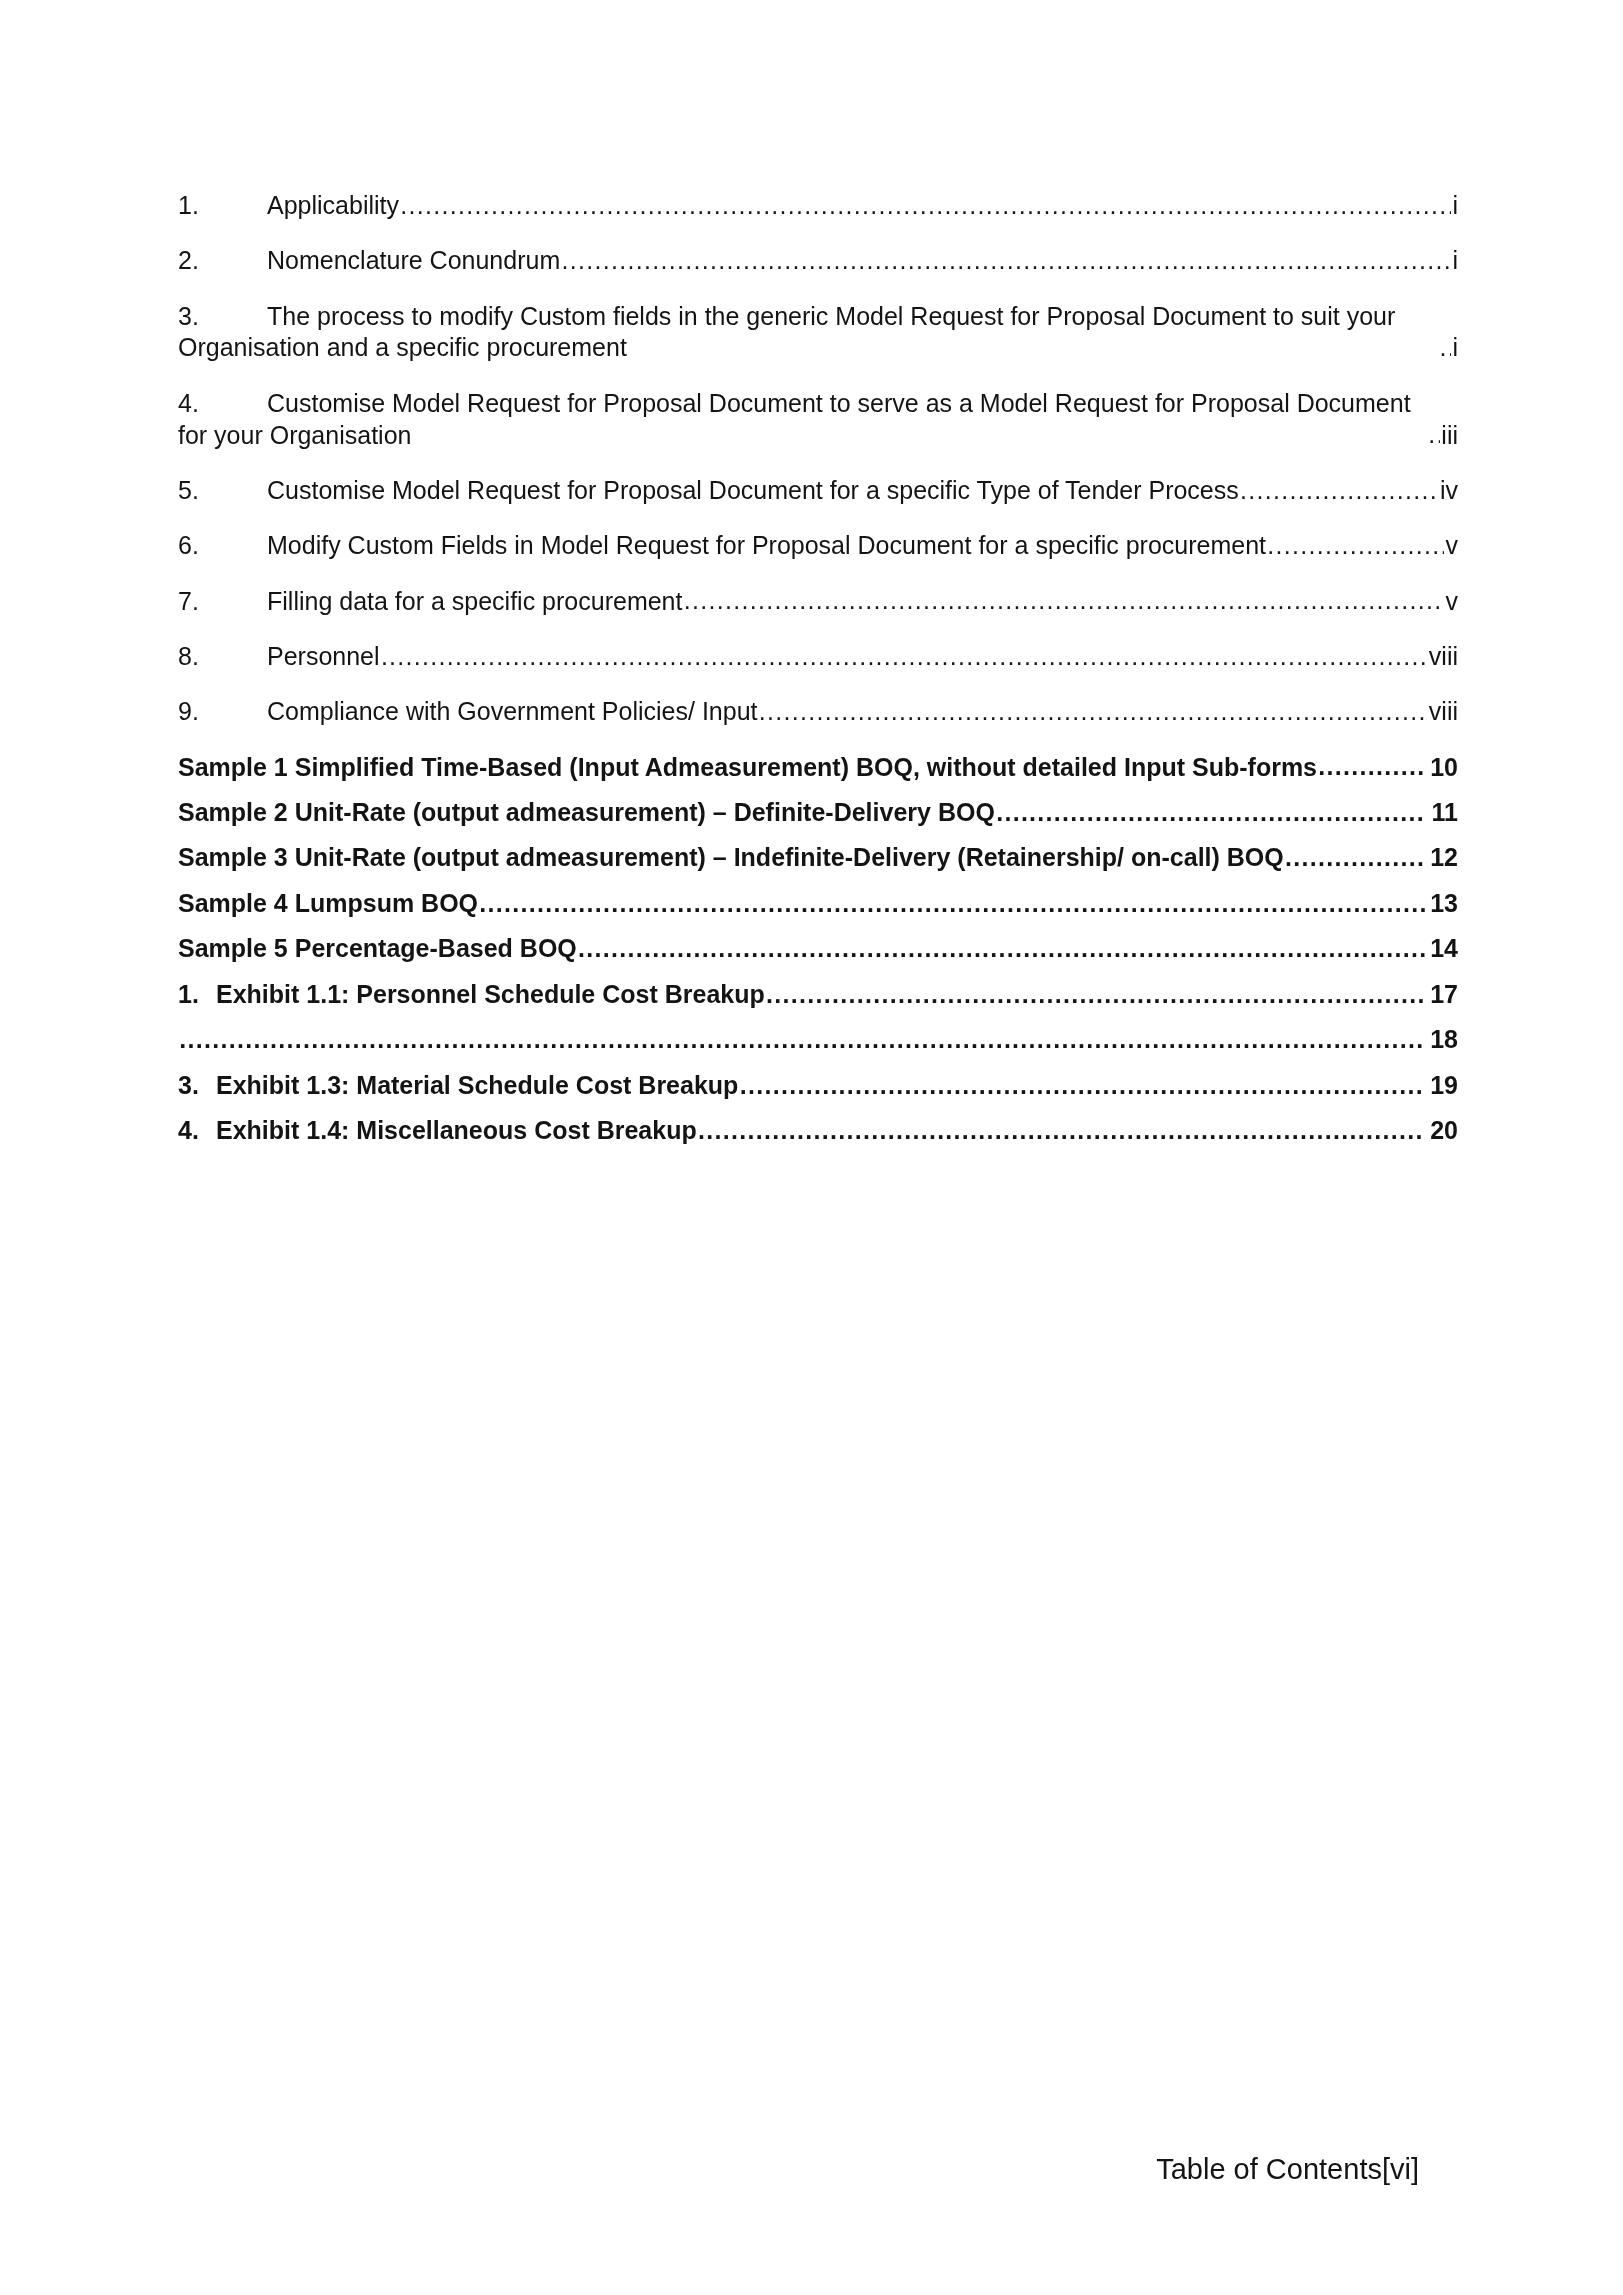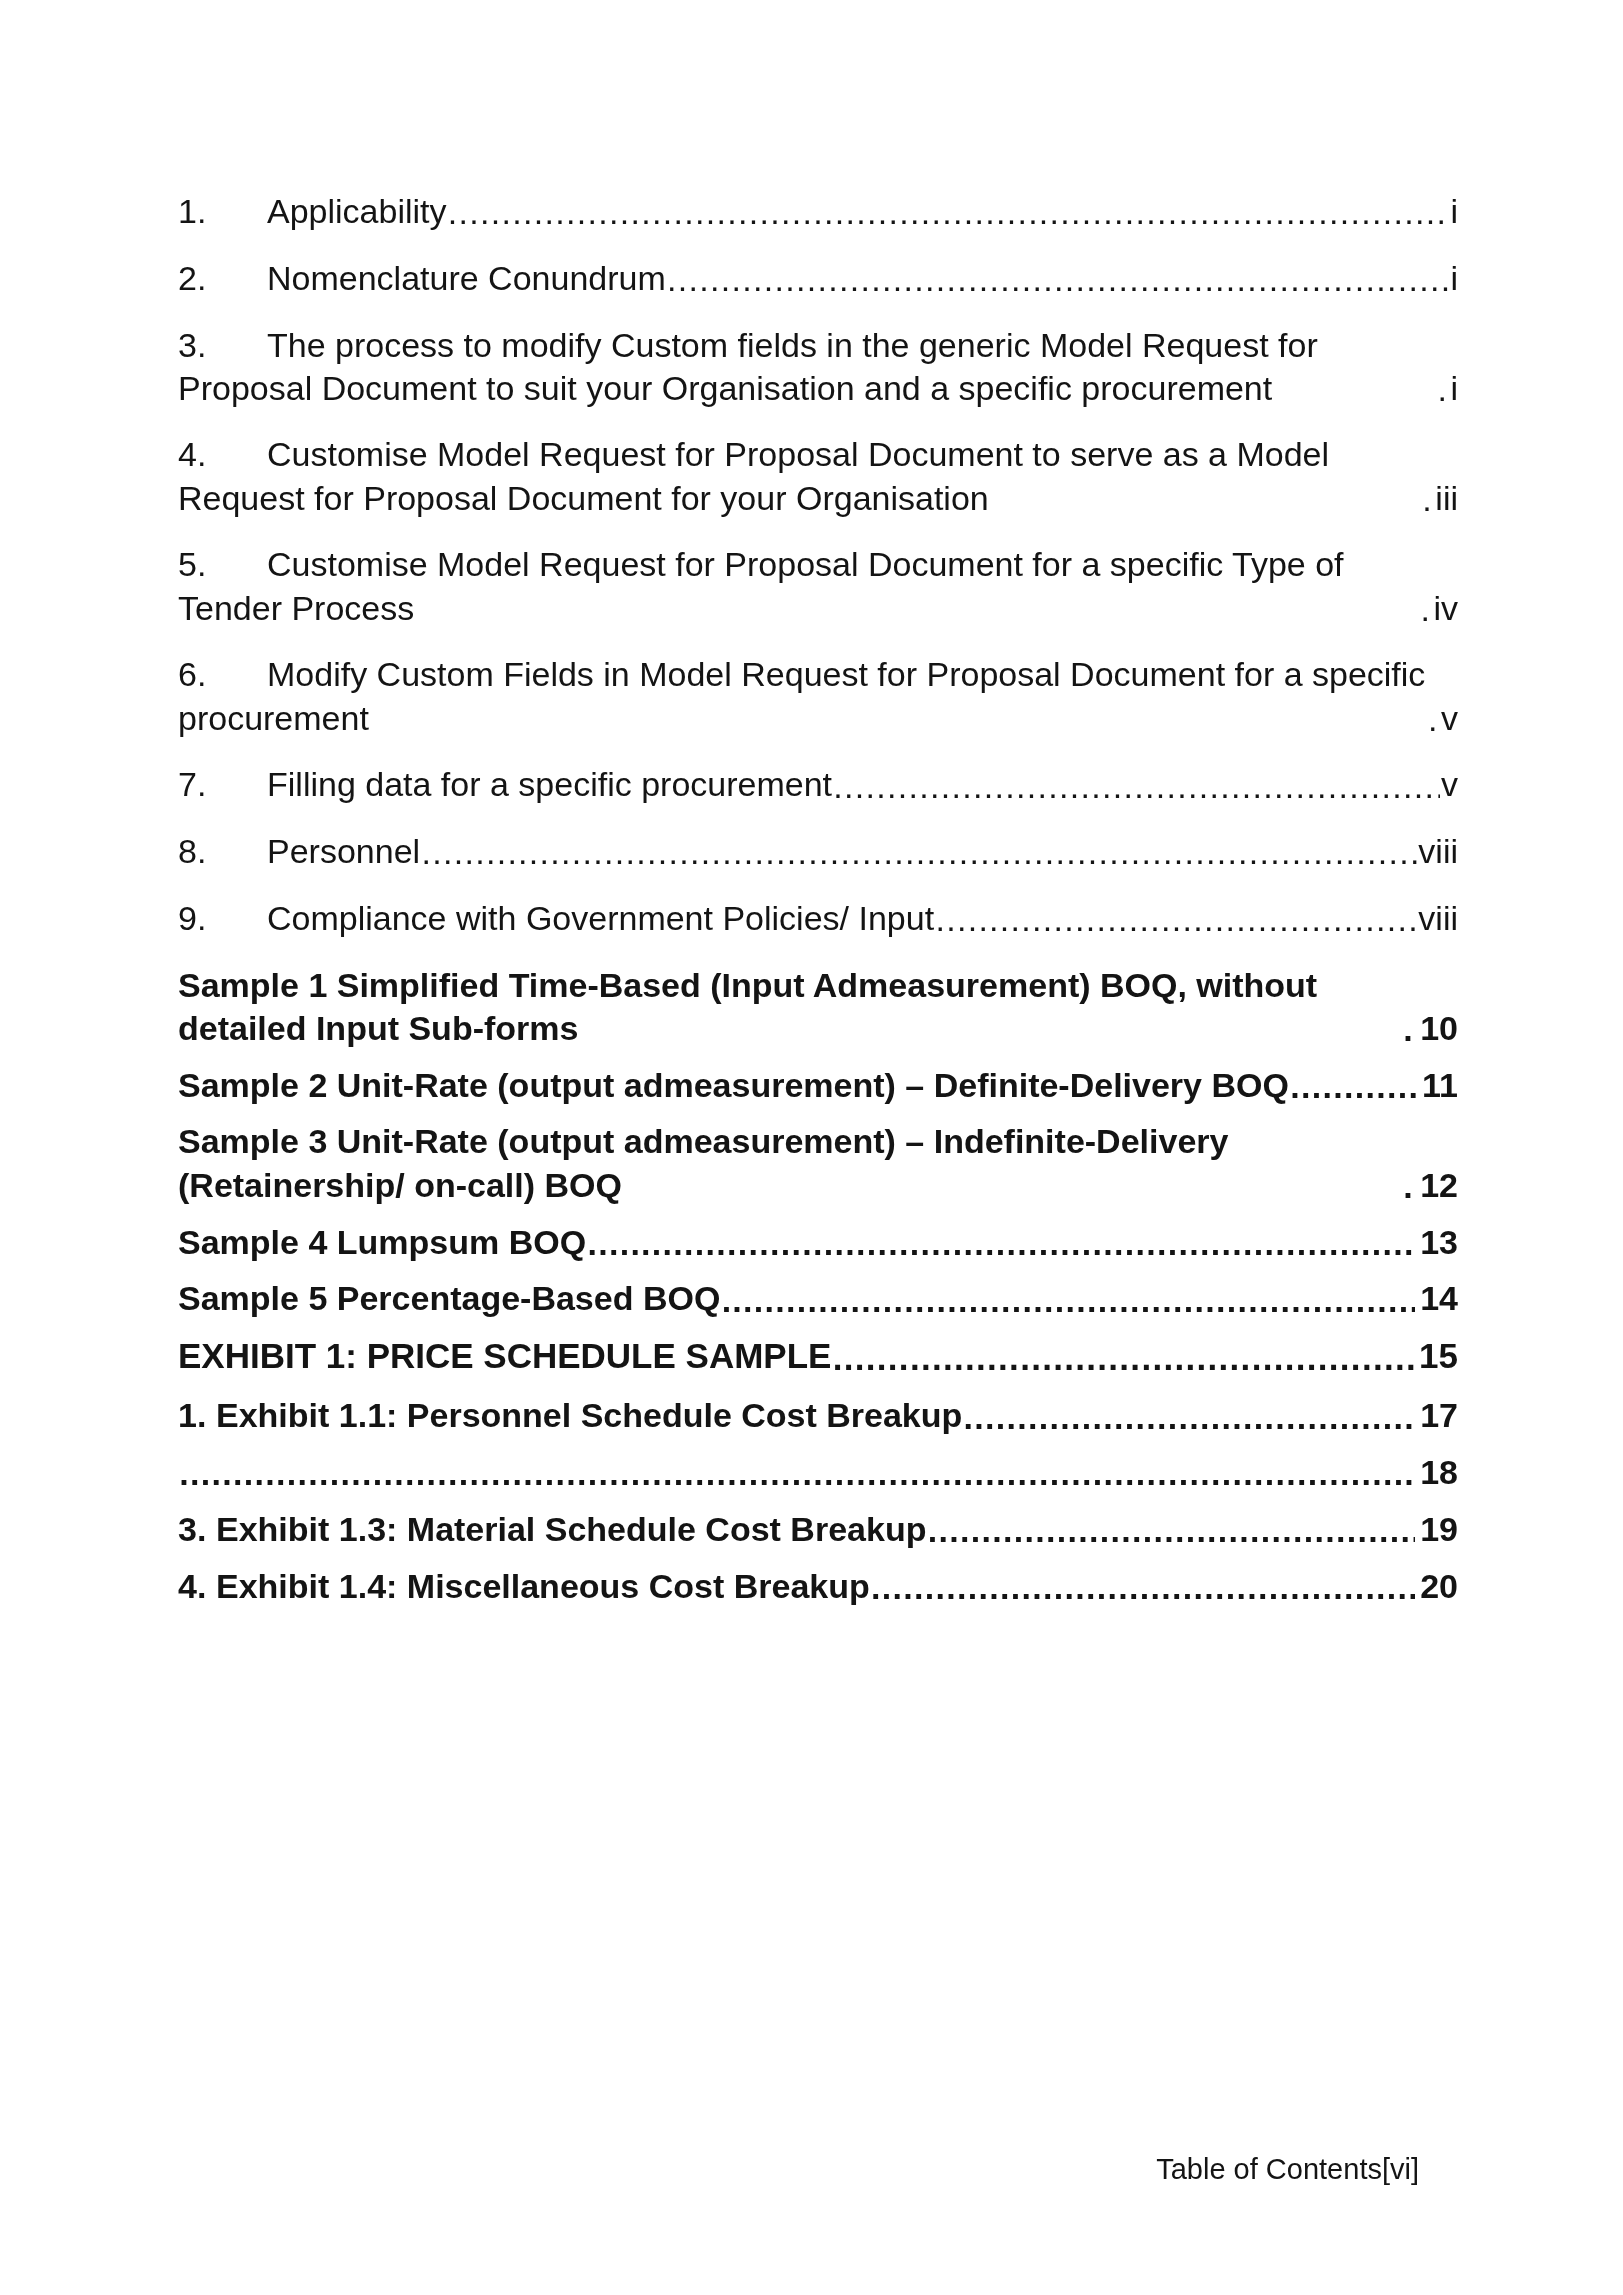--- a/index.html
+++ b/index.html
@@ -16,21 +16,21 @@
   }
   .sheet {
     position: absolute;
     inset: 0;
     padding: 190px 165px 0 178px;
   }
   
   .entry {
     display: flex;
     align-items: flex-end;
-    font-size: 34px;
+    font-size: 25px;
     line-height: 1.27;
     margin-bottom: 23.6px;
   }
   .entry .content { flex: 0 1 auto; min-width: 0; }
   .entry .num { display: inline-block; }
   .numbered .num { min-width: 89px; }
   .exhibit-sub .num { min-width: 38px; }
 
   .sample, .exhibit-sub { font-weight: 700; margin-bottom: 13.7px; justify-content: space-between; }
   .exhibit-main { font-weight: 700; font-size: 35px; margin-bottom: 15.7px; }
@@ -133,25 +133,20 @@
       <div class="entry sample">
         <span class="content"><span class="num"></span><span class="text">Sample 4 Lumpsum BOQ</span></span>
         <span class="filler"></span>
         <span class="page-num">13</span>
       </div>
       <div class="entry sample">
         <span class="content"><span class="num"></span><span class="text">Sample 5 Percentage-Based BOQ</span></span>
         <span class="filler"></span>
         <span class="page-num">14</span>
       </div>
-      <div class="entry exhibit-main">
-        <span class="content"><span class="num"></span><span class="text">EXHIBIT 1: PRICE SCHEDULE SAMPLE</span></span>
-        <span class="filler"></span>
-        <span class="page-num">15</span>
-      </div>
       <div class="entry exhibit-sub">
         <span class="content"><span class="num">1.</span><span class="text">Exhibit 1.1: Personnel Schedule Cost Breakup</span></span>
         <span class="filler"></span>
         <span class="page-num">17</span>
       </div>
       <div class="entry exhibit-sub">
         <span class="filler"></span>
         <span class="page-num">18</span>
       </div>
       <div class="entry exhibit-sub">

